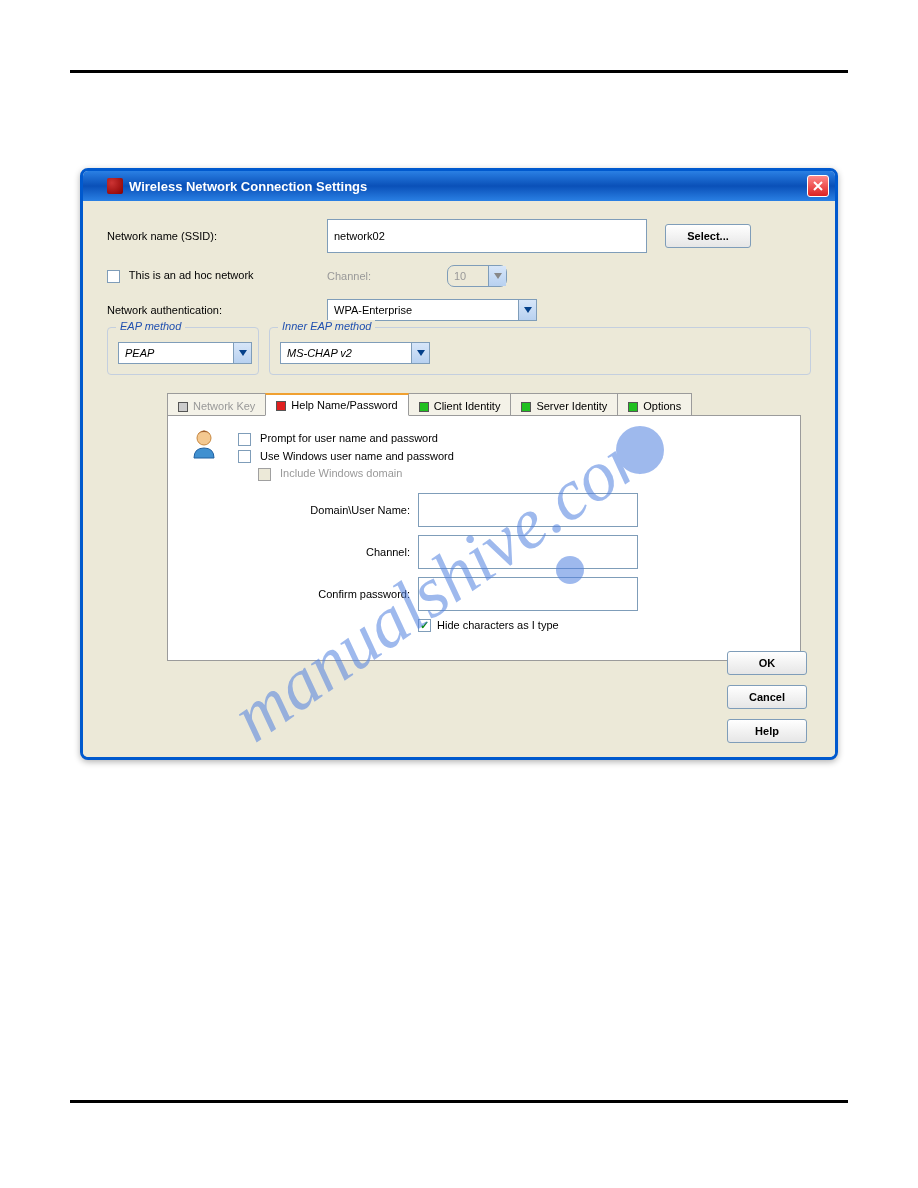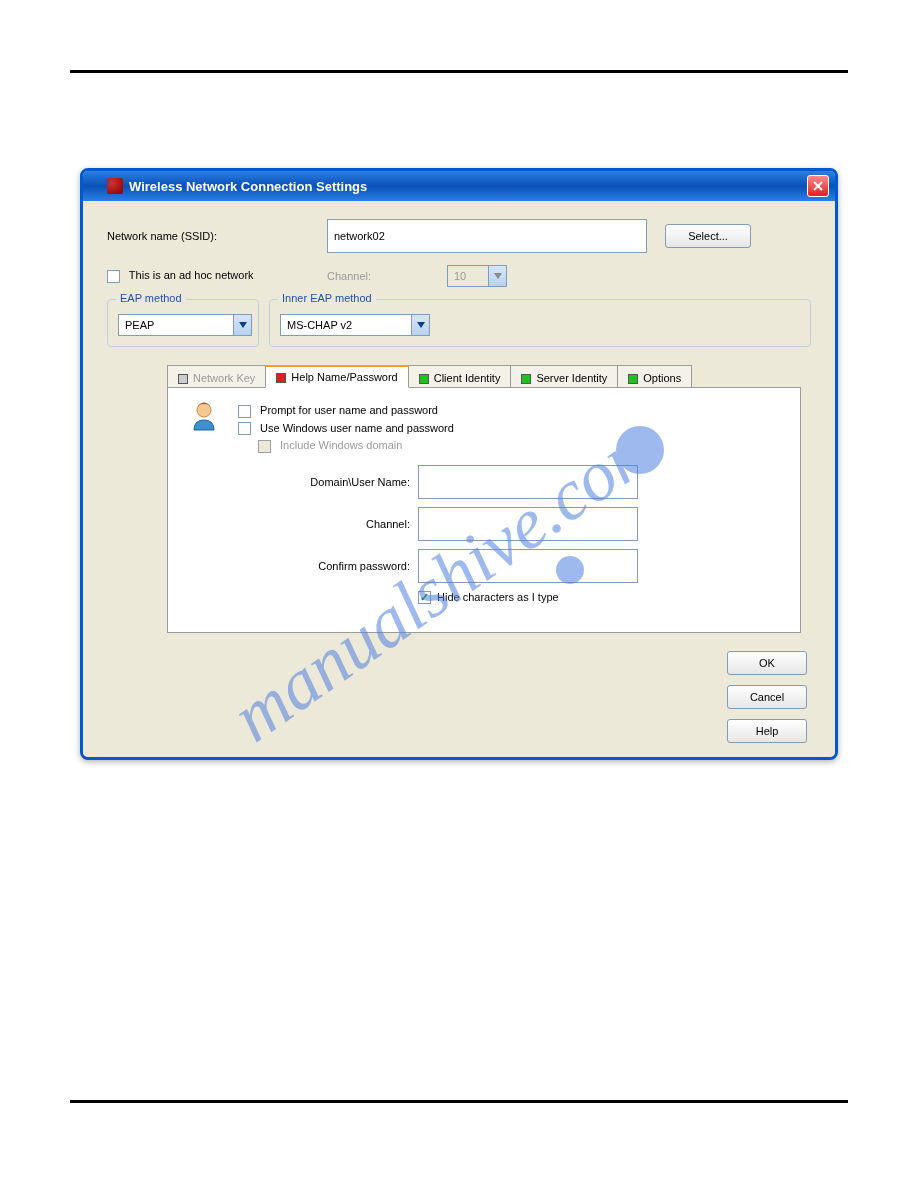--- a/index.html
+++ b/index.html
@@ -85,32 +85,33 @@
   }
   .btn {
     border: 1px solid #7f9db9;
     background: linear-gradient(to bottom, #fff, #e6e6e6);
     height: 24px;
     padding: 0 14px;
     font-family: inherit;
     font-size: 11px;
     border-radius: 3px;
     cursor: pointer;
+    font-weight: bold;
   }
   .select {
     border: 1px solid #7f9db9;
     background: #fff;
     height: 22px;
     display: flex;
     align-items: center;
     justify-content: space-between;
     padding-left: 6px;
     cursor: pointer;
   }
-  .select.disabled { background: #ece9d8; color: #999; }
+  .select.disabled { background: #ece9d8; color: #999; border-radius: 7px; }
   .select .arrow {
     width: 18px;
     height: 100%;
     background: linear-gradient(to bottom, #d7e6f9, #b8d1f0);
     border-left: 1px solid #7f9db9;
     display: flex;
     align-items: center;
     justify-content: center;
   }
   .select .arrow svg { width: 8px; height: 6px; }
@@ -130,20 +131,21 @@
     color: #0a8a0a;
     font-size: 11px;
     font-weight: bold;
     line-height: 1;
   }
   .group {
     border: 1px solid #c4cfdf;
     border-radius: 4px;
     padding: 14px 10px 10px 10px;
     position: relative;
+    font-style: italic;
   }
   .group-legend {
     position: absolute;
     top: -8px;
     left: 8px;
     background: #ece9d8;
     color: #2050b0;
     padding: 0 4px;
     font-size: 11px;
   }
@@ -244,20 +246,31 @@
         <span>10</span>
         <span class="arrow">
             <svg viewBox="0 0 8 6">
               <path d="M0 0 L8 0 L4 6 Z" fill="#888"></path>
             </svg>
           </span>
       </div>
     </div>
 
 
+    <div class="row" style="margin-bottom:6px">
+      <div class="lbl">Network authentication:</div>
+      <div class="select" style="width:210px">
+        <span>WPA-Enterprise</span>
+        <span class="arrow">
+            <svg viewBox="0 0 8 6">
+              <path d="M0 0 L8 0 L4 6 Z" fill="#04408a"></path>
+            </svg>
+          </span>
+      </div>
+    </div>
 
     <div style="display:flex; gap:10px; align-items:flex-start;">
       <div class="group" style="flex:0 0 148px; padding-right:6px">
         <div class="group-legend">EAP method</div>
         <div class="select" style="width:134px">
           <span>PEAP</span>
           <span class="arrow">
               <svg viewBox="0 0 8 6">
                 <path d="M0 0 L8 0 L4 6 Z" fill="#04408a"></path>
               </svg>

